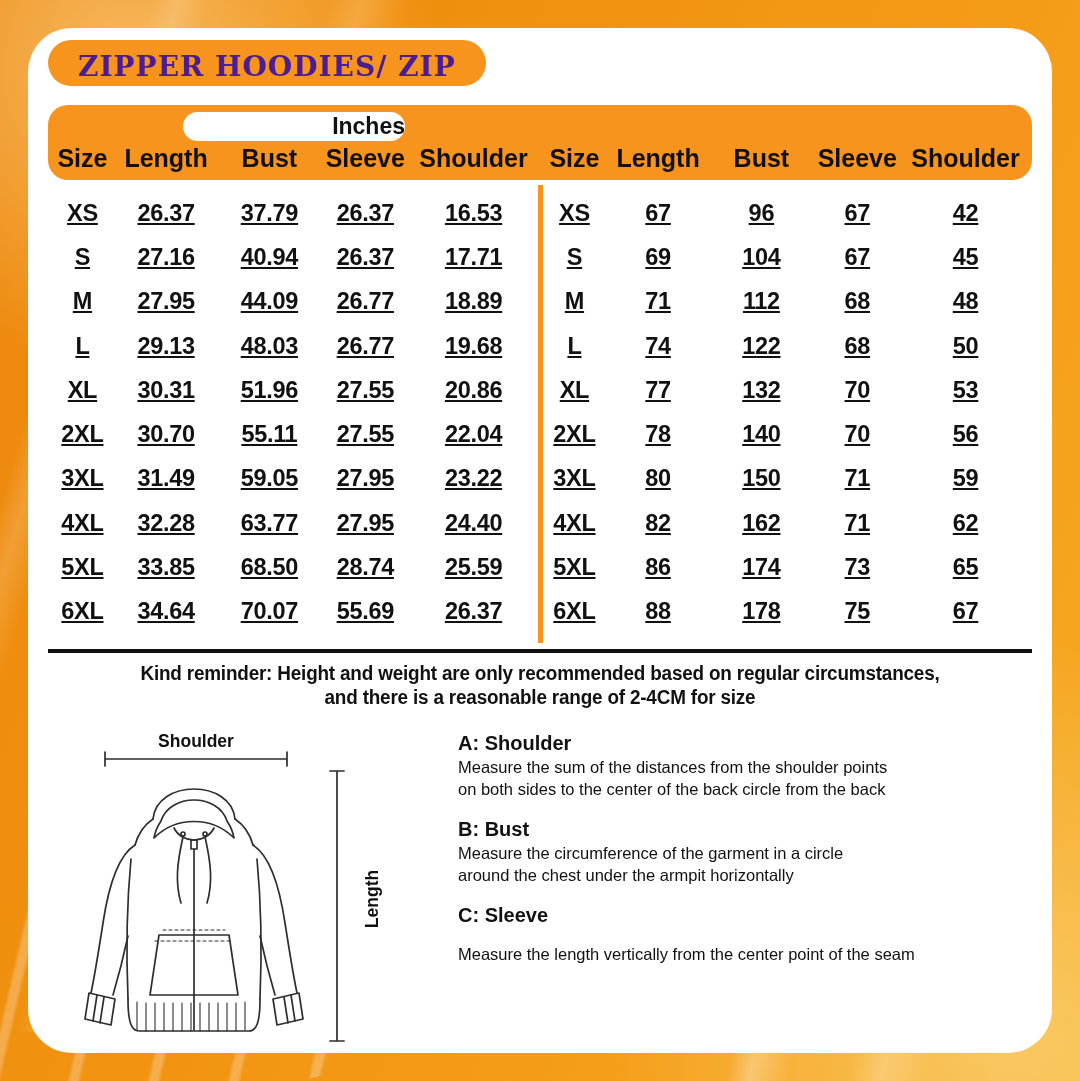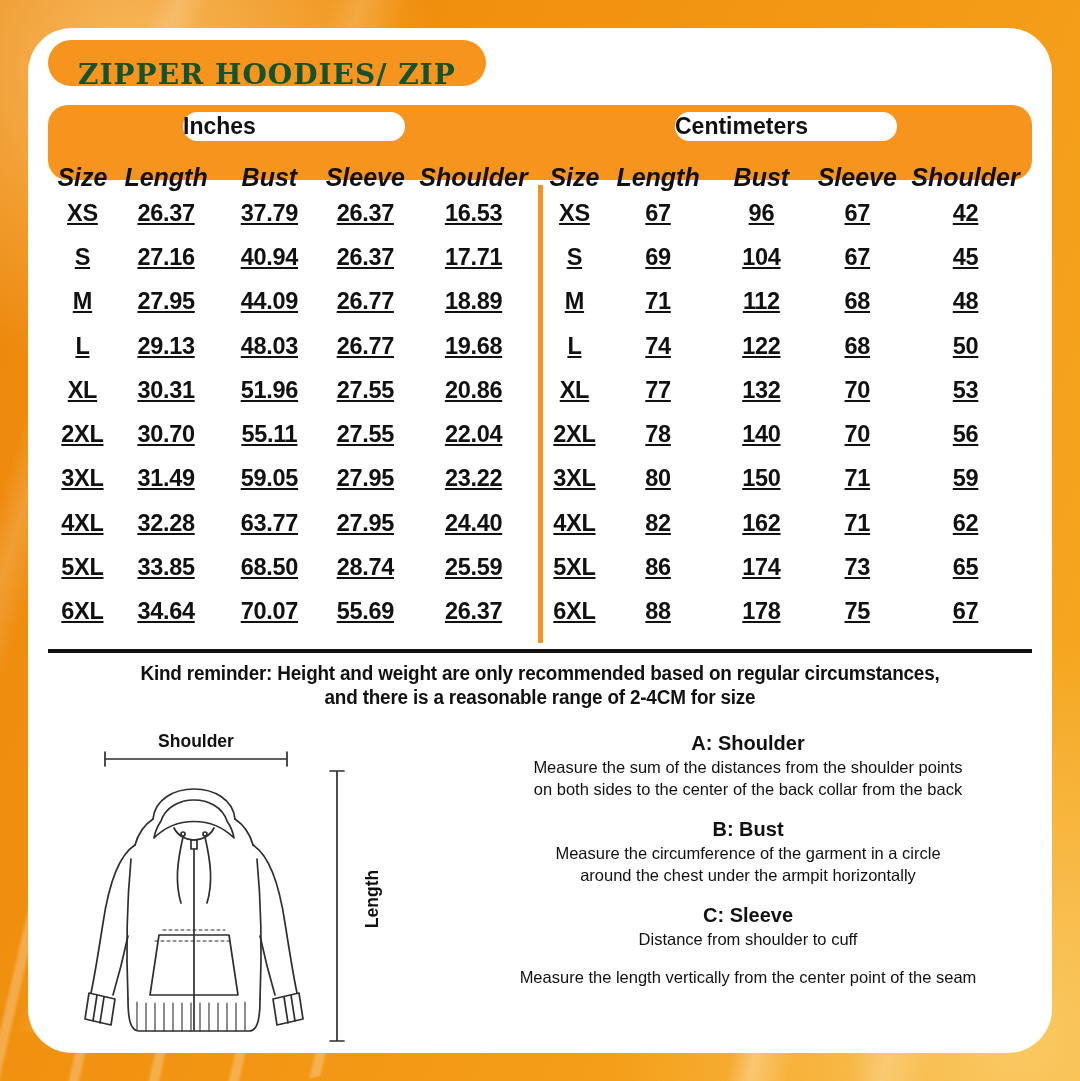--- a/index.html
+++ b/index.html
@@ -24,35 +24,35 @@
   .streak-bl { position:absolute; left:-40px; bottom:-30px; width:360px; height:300px;
       background:repeating-linear-gradient(115deg, transparent 0 26px, rgba(255,255,255,.25) 30px 36px, transparent 40px 78px);
       transform:rotate(-12deg); }
 
   
   .card { position:absolute; left:28px; top:28px; width:1024px; height:1025px;
       background:#ffffff; border-radius:44px; z-index:2; }
 
   
   .title-banner { position:absolute; left:20px; top:12px; height:46px; line-height:46px;
-      padding:12px 30px; background:var(--accent); border-radius:23px;
-      font-family:"DejaVu Serif", serif; font-weight:bold; font-size:28px; color:#14532d;
+      padding:4px 30px; background:var(--accent); border-radius:23px;
+      font-family:"DejaVu Serif", serif; font-weight:bold; font-size:28px; color:#4c1d95;
       letter-spacing:1px; }
 
   
   .tables-area { position:absolute; left:20px; top:77px; width:984px; height:545px; }
   .band-bg { position:absolute; left:0; right:0; top:0; height:75px;
       background:var(--accent); border-radius:20px; }
   .half { position:absolute; top:0; bottom:0; width:50%; }
   .half.left { left:0; } .half.right { right:0; }
   .pill { position:absolute; top:7px; left:50%; transform:translateX(-50%);
       width:222px; height:29px; line-height:29px; background:#ffffff; border-radius:15px;
-      text-align:left; font-weight:bold; font-size:23px; }
-  .cols { position:absolute; left:0; right:0; top:56px; height:32px;
-      display:grid; grid-template-columns:14% 20% 22% 17% 27%; align-items:center;font-style:italic; }
+      text-align:right; font-weight:bold; font-size:23px; }
+  .cols { position:absolute; left:0; right:0; top:37px; height:32px;
+      display:grid; grid-template-columns:14% 20% 22% 17% 27%; align-items:center; }
   .hcell { text-align:center; font-weight:bold; font-size:25px; }
   .rows { position:absolute; left:0; right:0; top:86px; }
   .trow { display:grid; grid-template-columns:14% 20% 22% 17% 27%; height:44.3px; align-items:center;text-decoration:underline; }
   .tcell { text-align:center; font-weight:bold; font-size:23.5px; letter-spacing:-0.3px; }
   .vdivider { position:absolute; left:calc(50% - 2.5px); top:80px; width:5px; height:458px;
       background:var(--accent); }
 
   
   .hdivider { position:absolute; left:20px; right:20px; top:621px; height:4px; background:#101010; }
   .reminder { position:absolute; left:0; right:0; top:634px; text-align:center;
@@ -61,21 +61,21 @@
 
   
   .diagram { position:absolute; left:45px; top:703px; width:332px; height:335px; }
   .diagram svg { position:absolute; left:0; top:0; }
   .shoulder-label { position:absolute; left:0; top:0; width:246px; text-align:center;
       font-weight:bold; font-size:17.5px; }
   .length-label { position:absolute; right:4px; top:50%;
       transform:translateY(-50%) rotate(-90deg); font-weight:bold; font-size:17.5px; }
 
   
-  .defs { position:absolute; left:430px; top:702px; width:580px;text-align:center; }
+  .defs { position:absolute; left:430px; top:702px; width:580px; }
   .def { margin-bottom:16px; }
   .def-h { font-weight:bold; font-size:20px; line-height:26px; margin-bottom:1px; }
   .def-l { font-size:16.5px; line-height:21.5px; }
 </style>
 </head>
 <body>
 
 <div class="bg">
   <div class="streak-bl"></div>
 
@@ -169,23 +169,20 @@
               <div class="tcell">70.07</div>
               <div class="tcell">55.69</div>
               <div class="tcell">26.37</div>
             </div>
           </div>
       </div>
 
       <div class="vdivider"></div>
 
       <div class="half right">
-        <div class="pill">
-          <span>Centimeters</span>
-        </div>
         <div class="cols">
             <div class="hcell">Size</div>
             <div class="hcell">Length</div>
             <div class="hcell">Bust</div>
             <div class="hcell">Sleeve</div>
             <div class="hcell">Shoulder</div>
           </div>
         <div class="rows">
             <div class="trow">
               <div class="tcell">XS</div>
@@ -310,30 +307,29 @@
         </g>
       </svg>
       <div class="shoulder-label">Shoulder</div>
       <div class="length-label">Length</div>
     </div>
 
     <div class="defs">
         <div class="def">
           <div class="def-h">A: Shoulder</div>
           <div class="def-l">Measure the sum of the distances from the shoulder points</div>
-          <div class="def-l">on both sides to the center of the back collar from the back</div>
+          <div class="def-l">on both sides to the center of the back circle from the back</div>
         </div>
         <div class="def">
           <div class="def-h">B: Bust</div>
           <div class="def-l">Measure the circumference of the garment in a circle</div>
           <div class="def-l">around the chest under the armpit horizontally</div>
         </div>
         <div class="def">
           <div class="def-h">C: Sleeve</div>
-          <div class="def-l">Distance from shoulder to cuff</div>
         </div>
         <div class="def">
           <div class="def-l">Measure the length vertically from the center point of the seam</div>
         </div>
       </div>
 
   </div>
 </div>
 
 </body></html>

